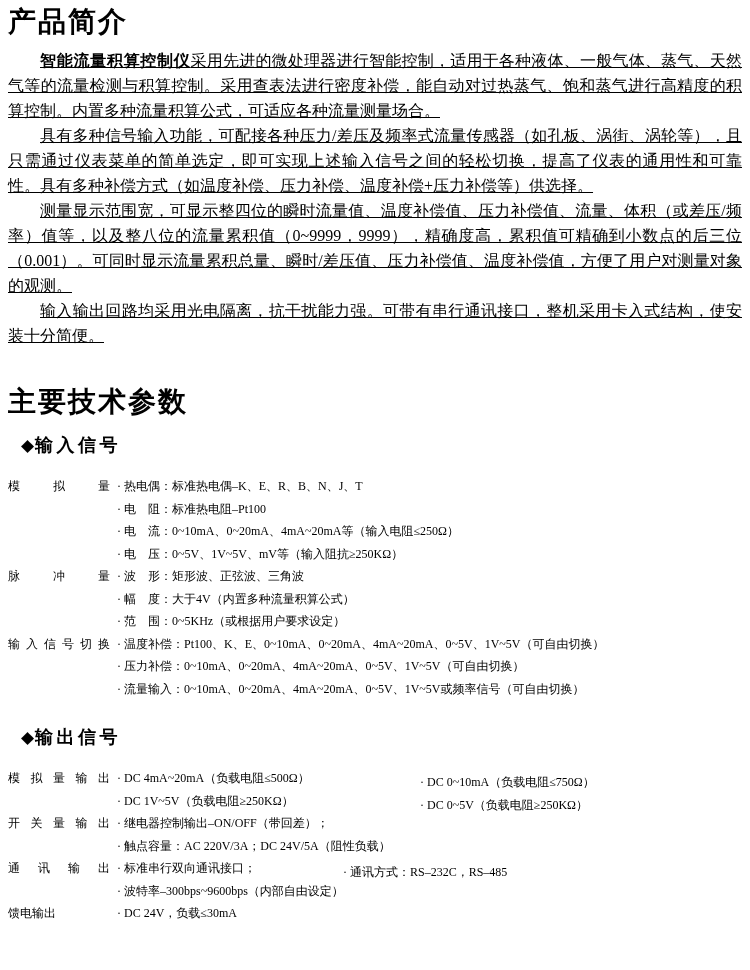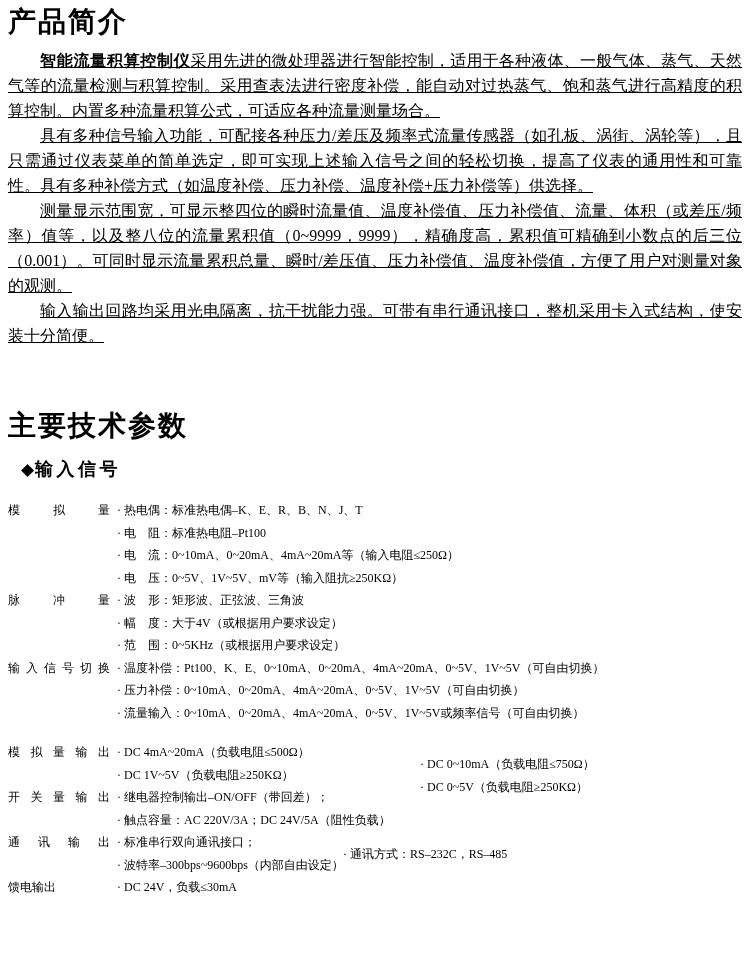--- a/index.html
+++ b/index.html
@@ -16,21 +16,21 @@
   
   .h-big {
     font-family: "Liberation Sans", "DejaVu Sans", sans-serif;
     font-weight: bold;
     font-size: 28px;
     line-height: 32px;
     letter-spacing: 2px;
     margin: 0;
   }
   .h-intro { margin-bottom: 10px; }
-  .h-specs { margin-top: 62px; }
+  .h-specs { margin-top: 38px; }
 
   
   .intro-paras { width: 734px; text-decoration: underline; }
   .intro-paras p {
     margin: 0;
     font-size: 16px;
     line-height: 25px;
     text-align: justify;
     text-indent: 2em;
   }
@@ -55,21 +55,21 @@
     white-space: nowrap;
   }
   .plabel {
     display: inline-block;
     width: 102px;
     margin-right: 7px;
     vertical-align: top;
   }
   .spread { text-align: justify; text-align-last: justify; }
   .pitem { display: inline-block; vertical-align: top; }
-  .pcol2 { position: absolute; top: 12px; }
+  .pcol2 { position: absolute; top: 4px; }
   .x420 { left: 412px; }
   .x343 { left: 335px; }
 </style>
 </head>
 <body>
 
 <div class="page">
 
   <section>
     <h1 class="h-big h-intro">产品简介</h1>
@@ -96,36 +96,37 @@
       <div class="prow">
         <span class="plabel"></span><span class="pitem">· 电　流：0~10mA、0~20mA、4mA~20mA等（输入电阻≤250Ω）</span>
       </div>
       <div class="prow">
         <span class="plabel"></span><span class="pitem">· 电　压：0~5V、1V~5V、mV等（输入阻抗≥250KΩ）</span>
       </div>
       <div class="prow">
         <span class="plabel spread">脉冲量</span><span class="pitem">· 波　形：矩形波、正弦波、三角波</span>
       </div>
       <div class="prow">
-        <span class="plabel"></span><span class="pitem">· 幅　度：大于4V（或根据用户要求设定）</span>
+        <span class="plabel"></span><span class="pitem">· 幅　度：大于4V（内置多种流量积算公式）</span>
       </div>
       <div class="prow">
         <span class="plabel"></span><span class="pitem">· 范　围：0~5KHz（或根据用户要求设定）</span>
       </div>
       <div class="prow">
         <span class="plabel spread">输入信号切换</span><span class="pitem">· 温度补偿：Pt100、K、E、0~10mA、0~20mA、4mA~20mA、0~5V、1V~5V（可自由切换）</span>
       </div>
       <div class="prow">
         <span class="plabel"></span><span class="pitem">· 压力补偿：0~10mA、0~20mA、4mA~20mA、0~5V、1V~5V（可自由切换）</span>
       </div>
       <div class="prow">
         <span class="plabel"></span><span class="pitem">· 流量输入：0~10mA、0~20mA、4mA~20mA、0~5V、1V~5V或频率信号（可自由切换）</span>
       </div>
     </div>
 
+    <h2 class="sec-heading h-out"><span class="diamond">◆</span><span>输出信号</span></h2>
 
     <div class="param-block">
       <div class="prow">
         <span class="plabel spread">模拟量输出</span><span class="pitem">· DC 4mA~20mA（负载电阻≤500Ω）</span><span class="pitem pcol2 x420">· DC 0~10mA（负载电阻≤750Ω）</span>
       </div>
       <div class="prow">
         <span class="plabel"></span><span class="pitem">· DC 1V~5V（负载电阻≥250KΩ）</span><span class="pitem pcol2 x420">· DC 0~5V（负载电阻≥250KΩ）</span>
       </div>
       <div class="prow">
         <span class="plabel spread">开关量输出</span><span class="pitem">· 继电器控制输出–ON/OFF（带回差）；</span>

